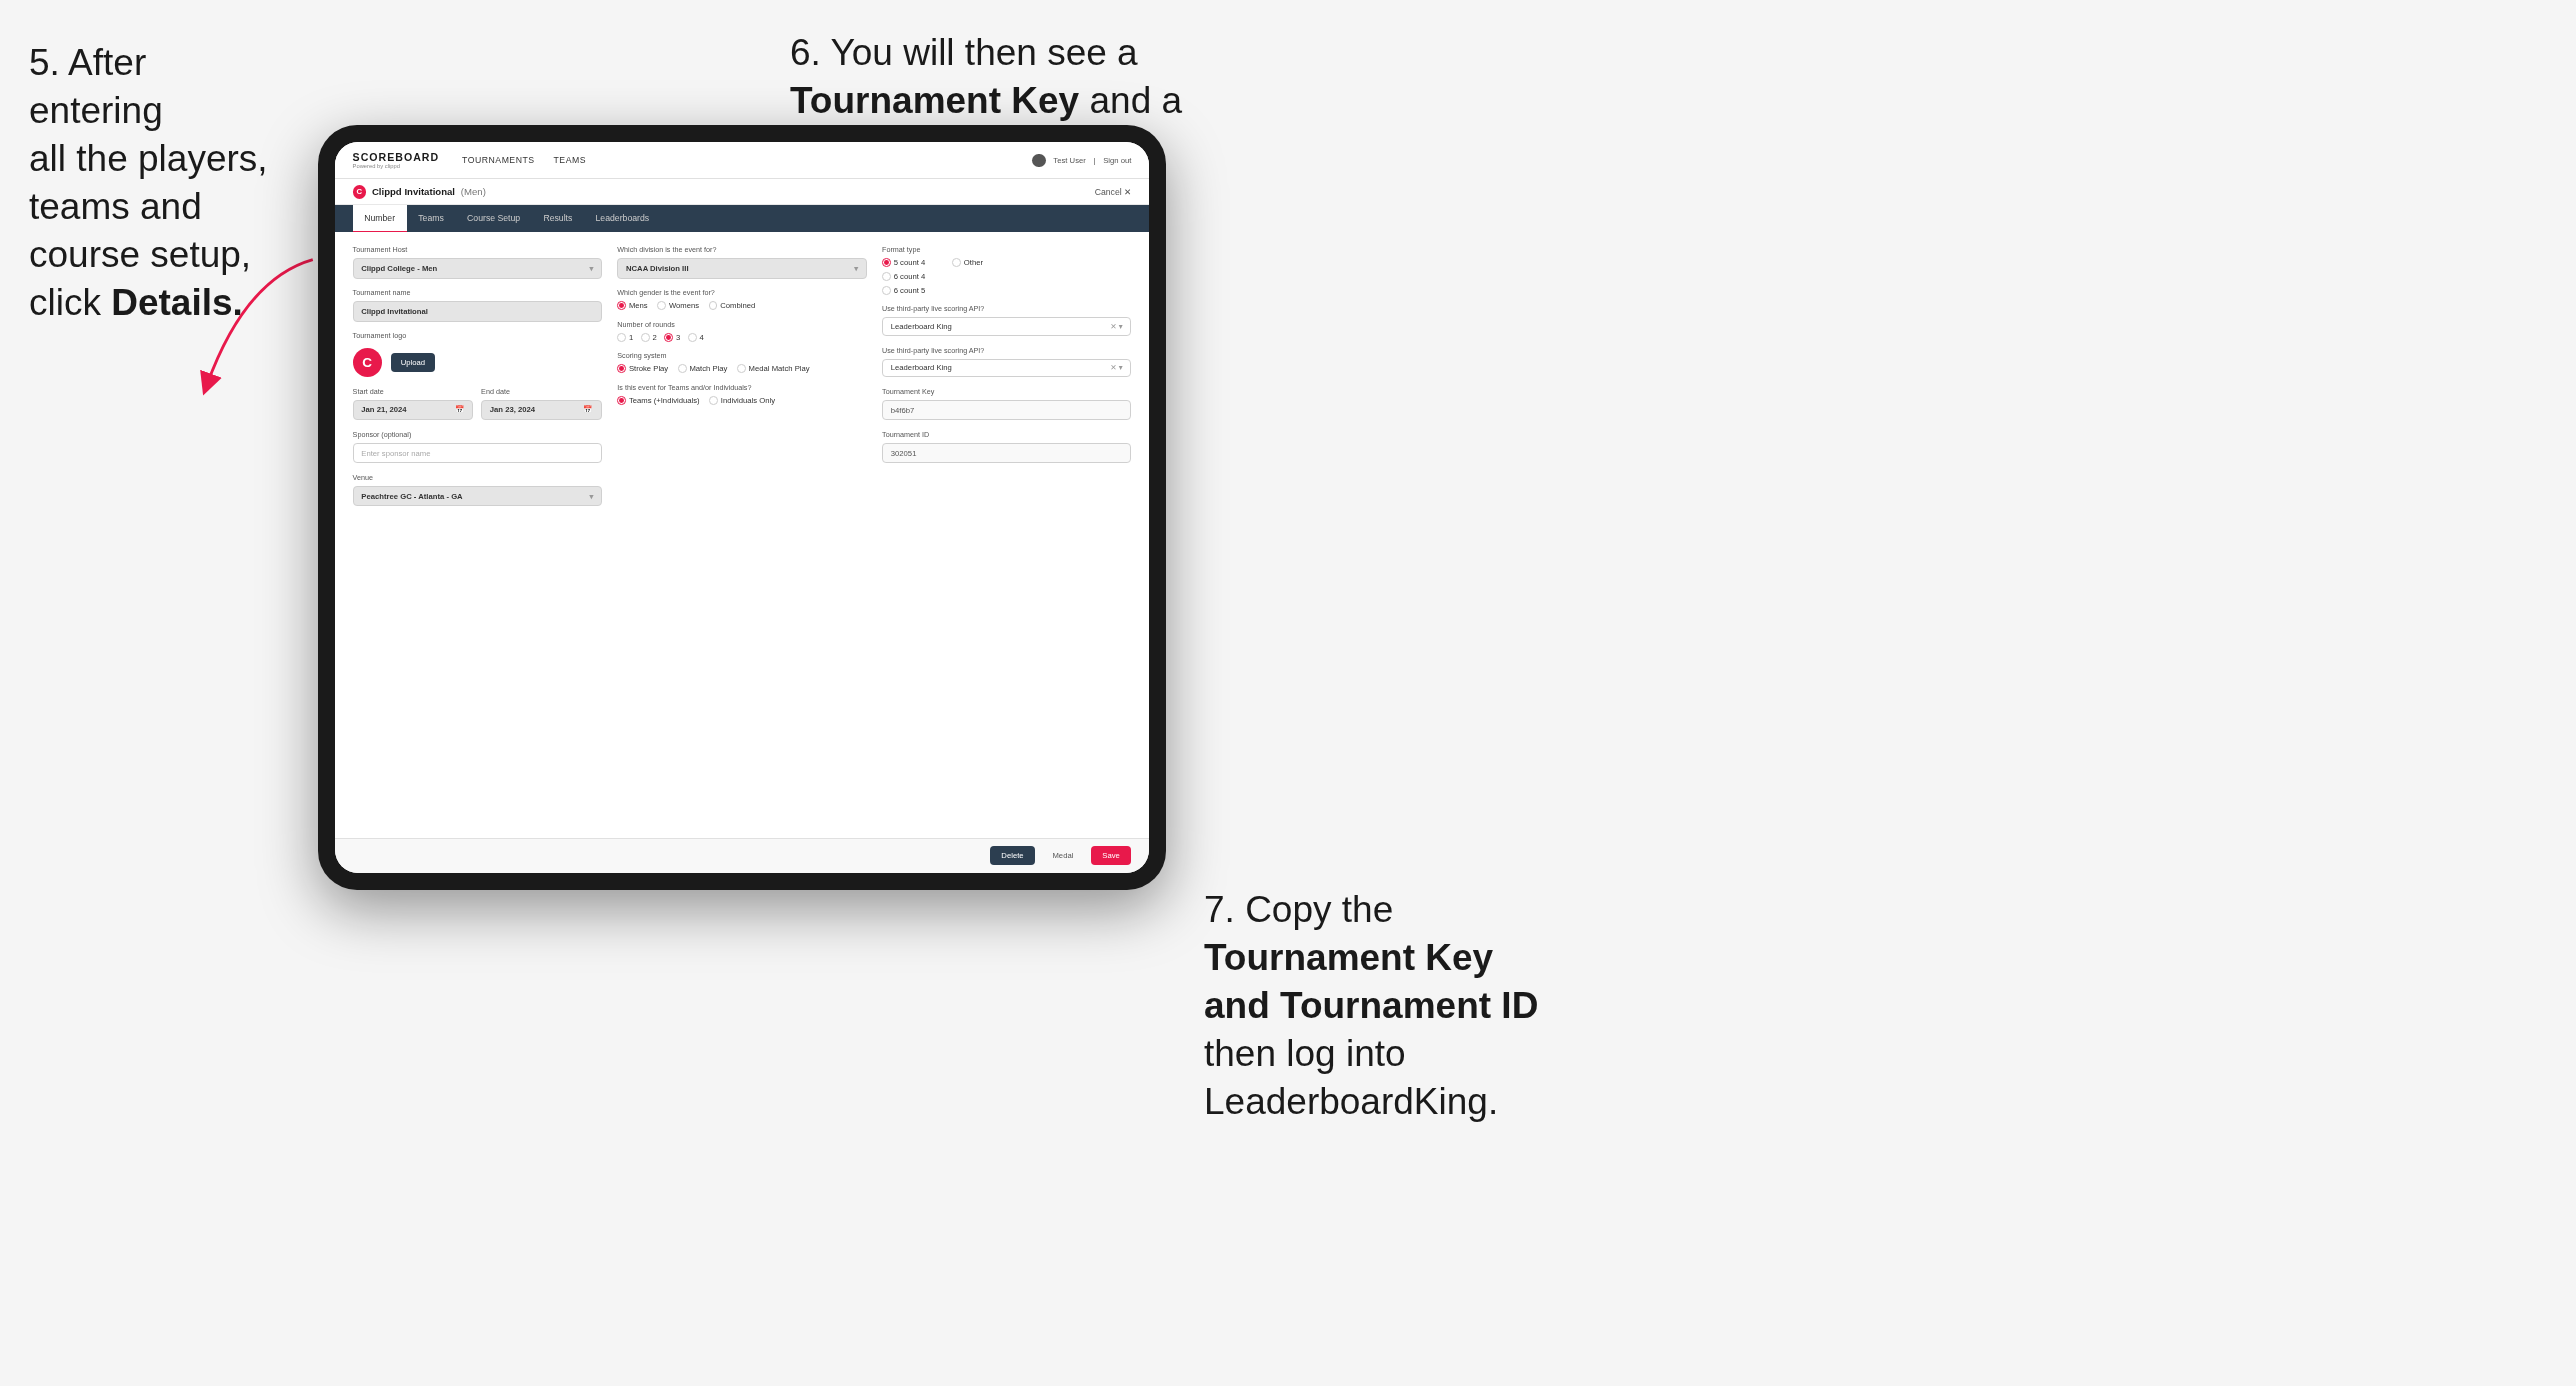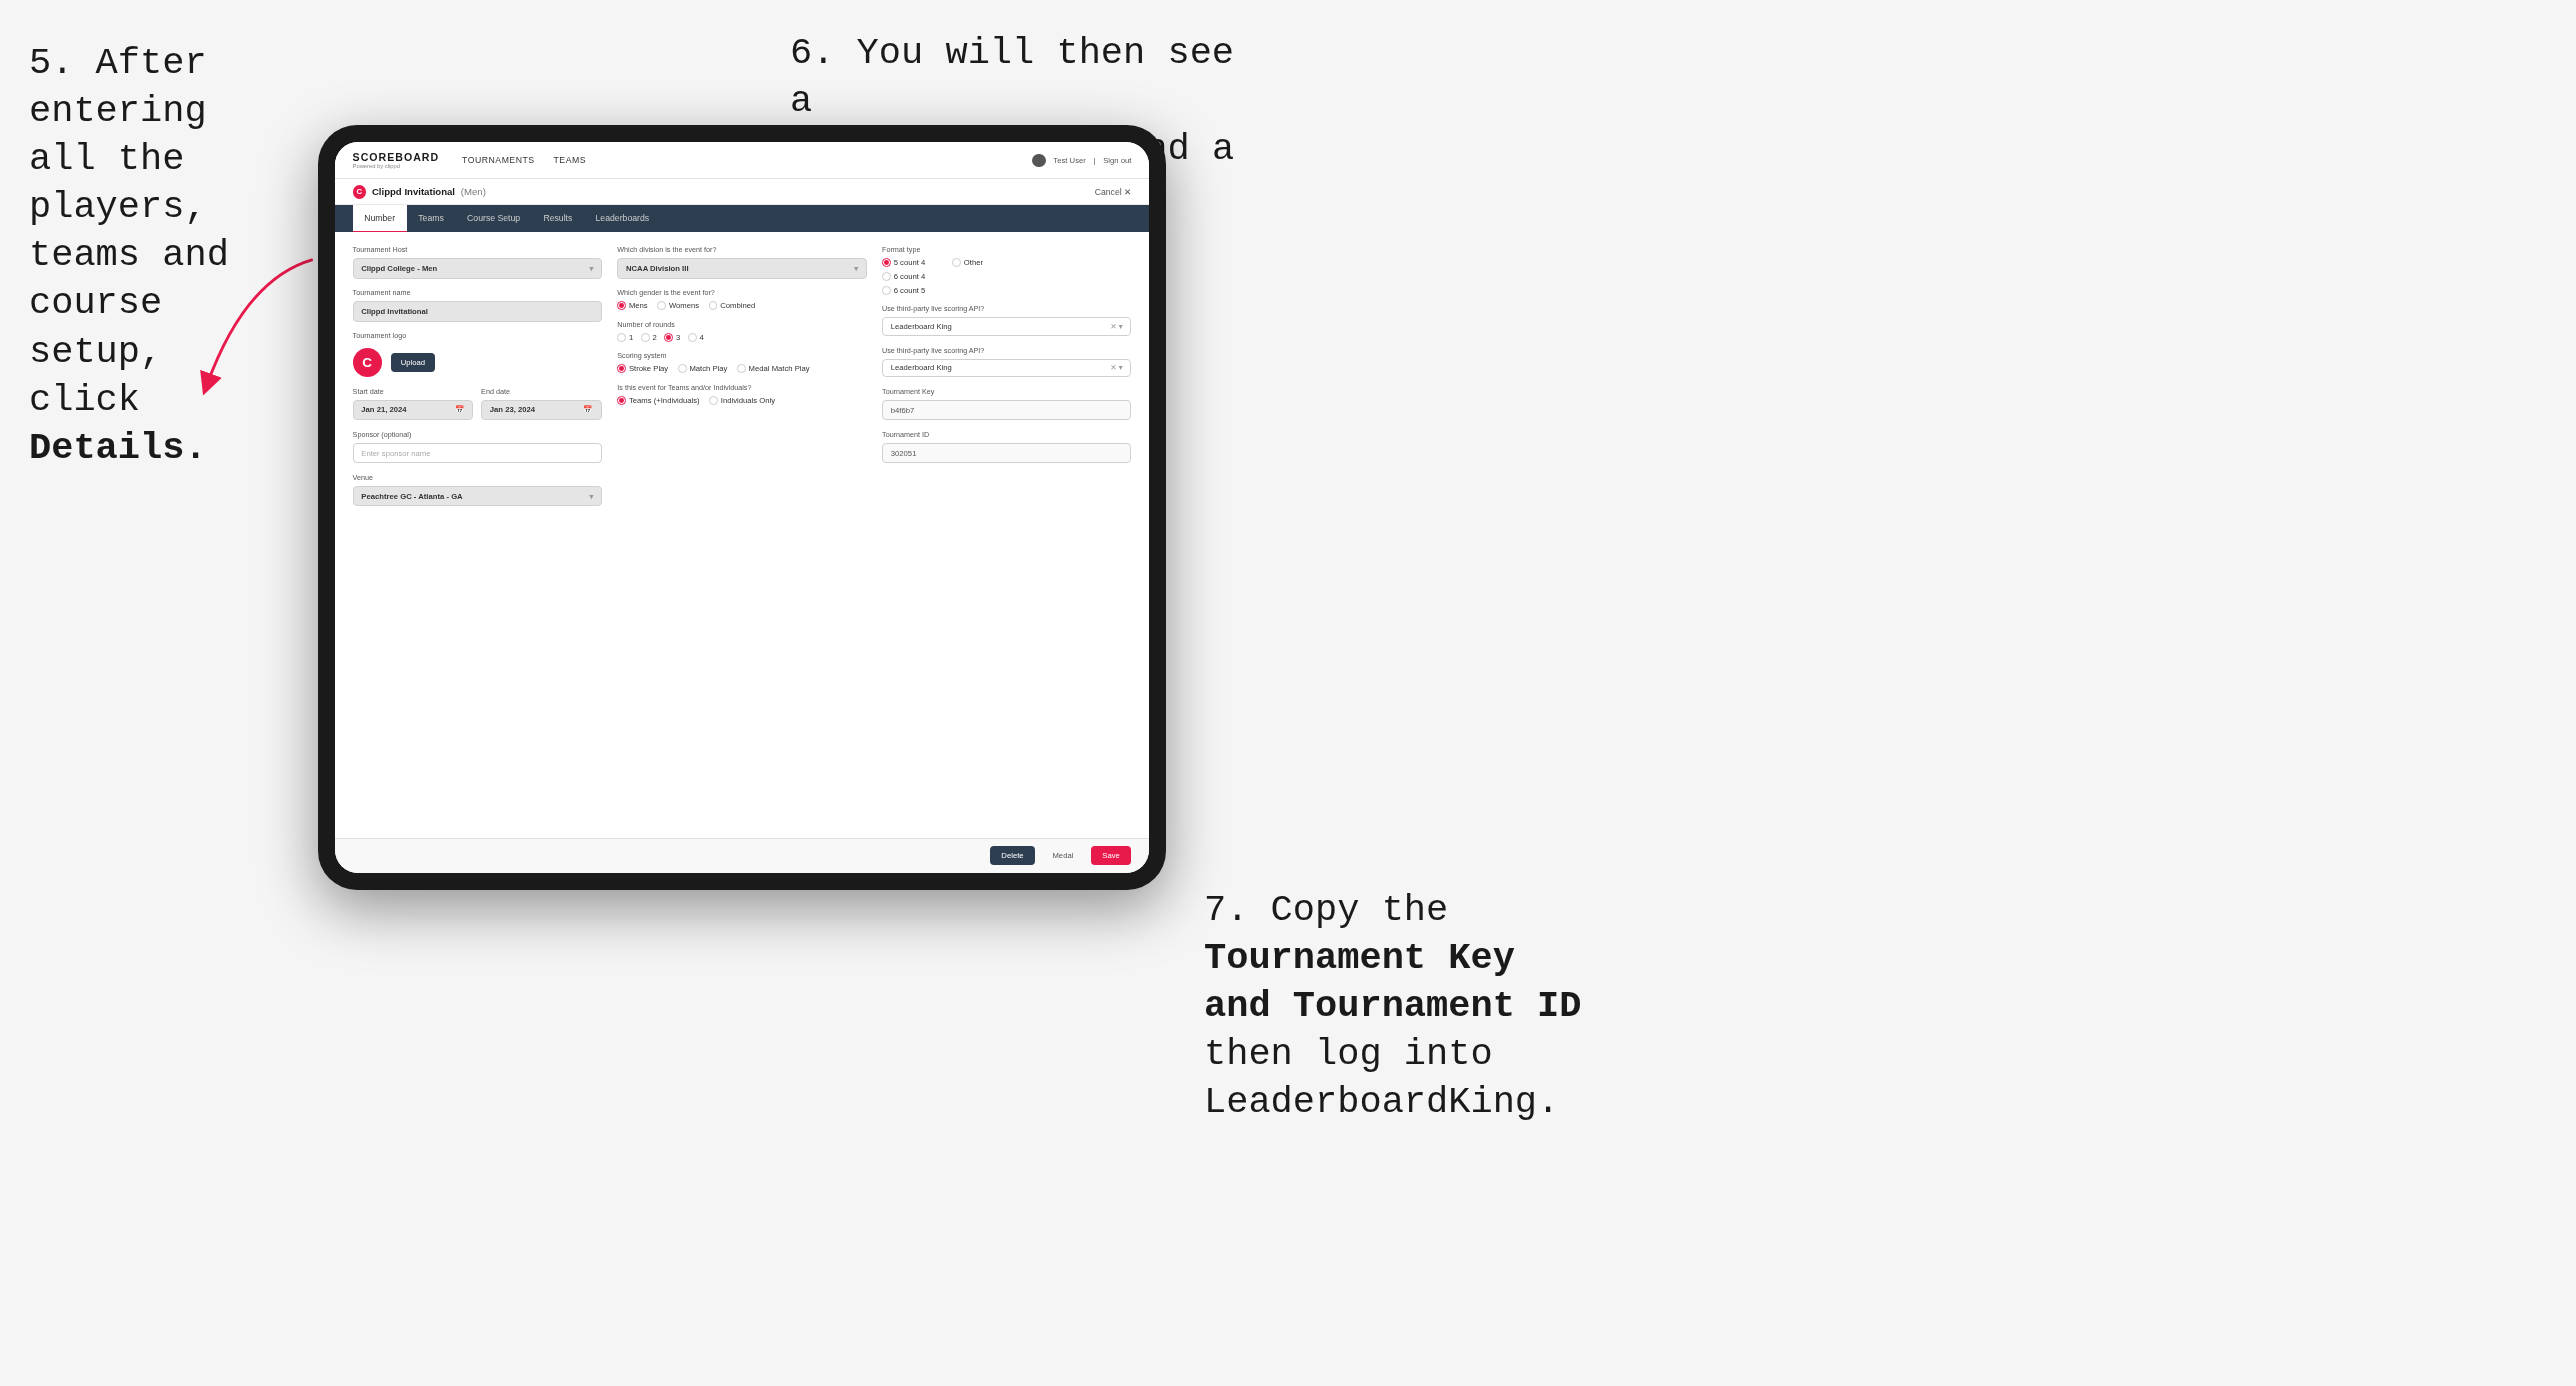--- a/index.html
+++ b/index.html
@@ -11,21 +11,20 @@
       position: relative;
       overflow: hidden;
     }
 
     
     .annotation {
       position: absolute;
       font-size: 37px;
       line-height: 1.3;
       color: #1a1a1a;
-      font-family: Liberation Mono, monospace;
     }
     .annotation strong { font-weight: 700; }
 
     .annotation-left {
       top: 39px;
       left: 29px;
       width: 250px;
     }
 
     .annotation-top-right {

